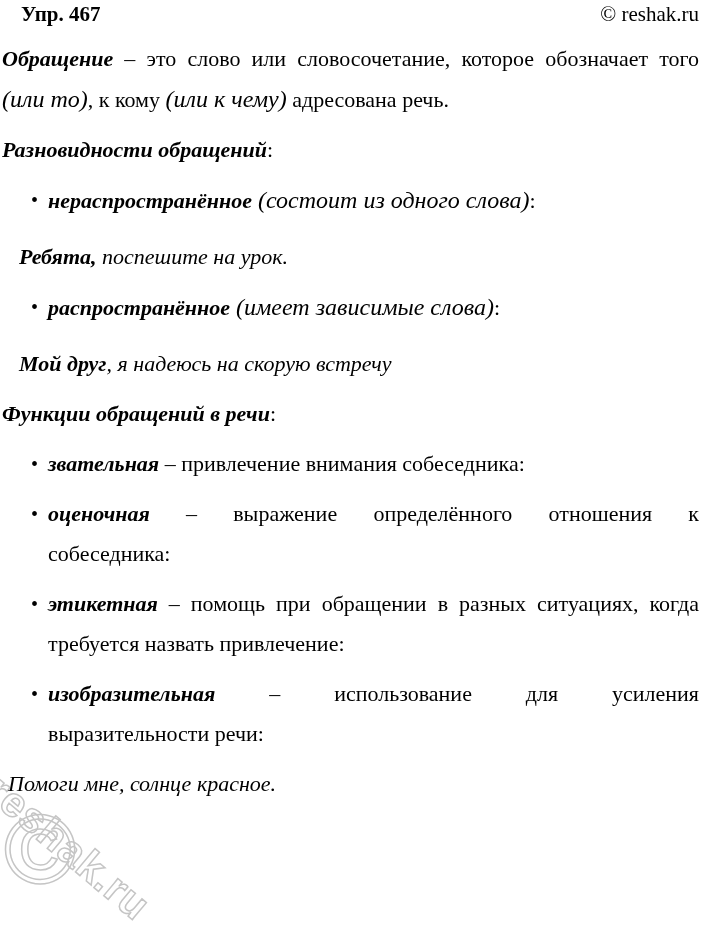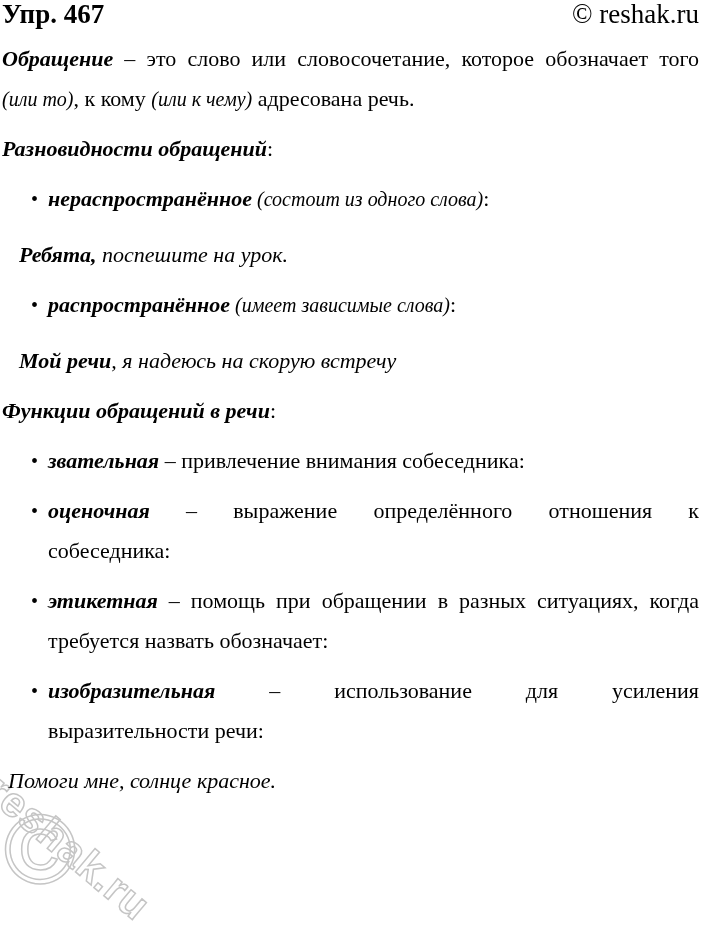--- a/index.html
+++ b/index.html
@@ -10,38 +10,38 @@
     font-family: "Liberation Serif", "DejaVu Serif", serif;
     font-size: 22px;
     color: #000000;
   }
   .page { position: relative; width: 701px; height: 926px; overflow: hidden; }
 
   
   .hdr {
     display: flex; justify-content: space-between; align-items: flex-start;
     padding: 2px 2px 0 2px;
-    font-size: 27px; line-height: 24px;
-    position: relative; z-index: 2;
+    font-size: 21px; line-height: 24px;
+    position: relative; z-index: 2; margin-left: 19px;
   }
   .hdr-ex { font-weight: bold; }
 
   
   .main { position: relative; z-index: 1; margin-top: 13px; padding: 0 2px; }
   .block { margin: 0 0 10px 0; }
   .line { line-height: 40px; min-height: 40px; }
   .jl { text-align: justify; text-align-last: justify; }
   .bullet-block { position: relative; padding-left: 46px; }
   .bullet-block .dot {
     position: absolute; left: 29px; top: 0;
     font-size: 20px; line-height: 40px;
   }
   .bi { font-weight: bold; font-style: italic; }
   .i  { font-style: italic; }
-  .si { font-style: italic; font-size: 20px; }
+  .si { font-style: italic; font-size: 24px; }
   .ind17 { padding-left: 17px; margin-top: 16px; }
   .ind6  { padding-left: 6px; }
 
   
   .wm-copy {
     position: absolute; left: 4px; top: 800px;
     font-family: "Liberation Sans", sans-serif;
     font-size: 98px; line-height: 1;
     color: transparent;
     -webkit-text-stroke: 1.5px #c5c5c5;
@@ -94,21 +94,21 @@
     <div class="block ind17">
       <div class="line"><span class="bi">Ребята,</span><span class="i"> поспешите на урок.</span></div>
     </div>
 
     <div class="block bullet-block">
       <span class="dot">•</span>
       <div class="line"><span class="bi">распространённое</span><span class="si"> (имеет зависимые слова)</span><span>:</span></div>
     </div>
 
     <div class="block ind17">
-      <div class="line"><span class="bi">Мой речи</span><span class="i">, я надеюсь на скорую встречу</span></div>
+      <div class="line"><span class="bi">Мой друг</span><span class="i">, я надеюсь на скорую встречу</span></div>
     </div>
 
     <div class="block">
       <div class="line"><span class="bi">Функции обращений в речи</span><span>:</span></div>
     </div>
 
     <div class="block bullet-block">
       <span class="dot">•</span>
       <div class="line"><span class="bi">звательная</span><span> – привлечение внимания собеседника:</span></div>
     </div>
@@ -117,21 +117,21 @@
     <div class="block bullet-block">
       <span class="dot">•</span>
       <div class="line jl"><span class="bi">оценочная</span><span> – выражение определённого отношения к</span></div>
       <div class="line"><span>собеседника:</span></div>
     </div>
 
 
     <div class="block bullet-block">
       <span class="dot">•</span>
       <div class="line jl"><span class="bi">этикетная</span><span> – помощь при обращении в разных ситуациях, когда</span></div>
-      <div class="line"><span>требуется назвать обозначает:</span></div>
+      <div class="line"><span>требуется назвать привлечение:</span></div>
     </div>
 
 
     <div class="block bullet-block">
       <span class="dot">•</span>
       <div class="line jl"><span class="bi">изобразительная</span><span> – использование для усиления</span></div>
       <div class="line"><span>выразительности речи:</span></div>
     </div>
 
     <div class="block ind6">

